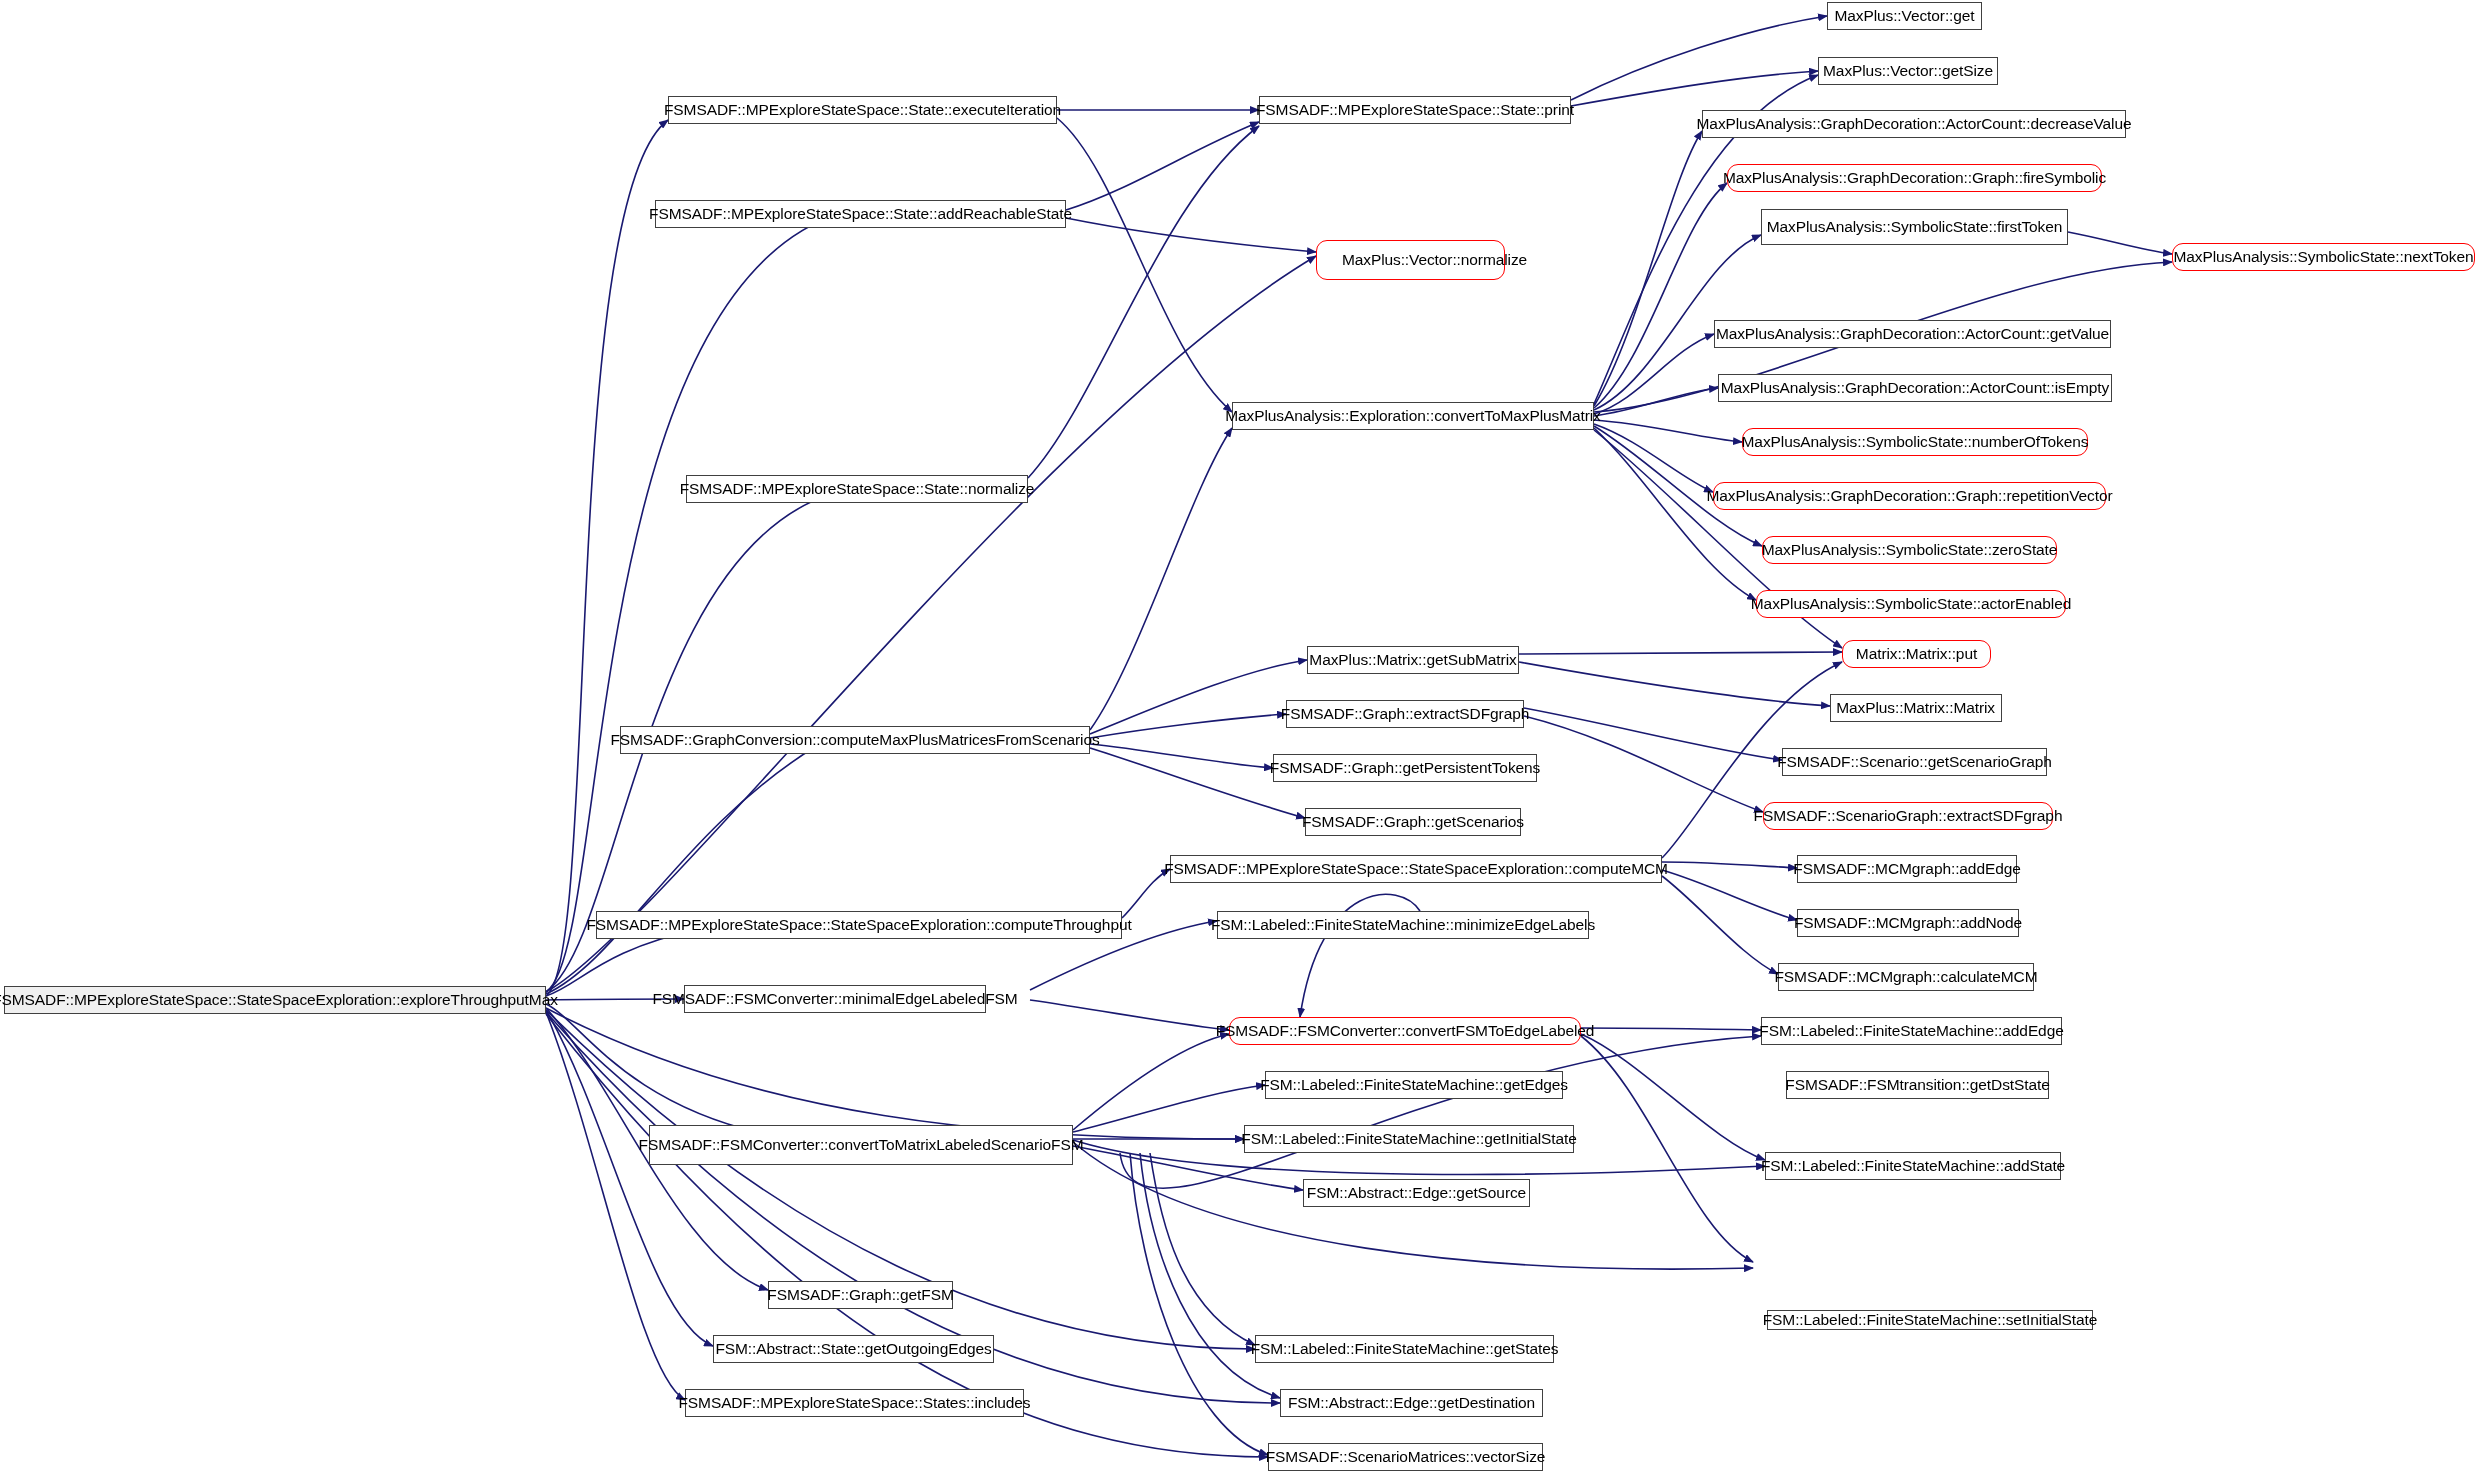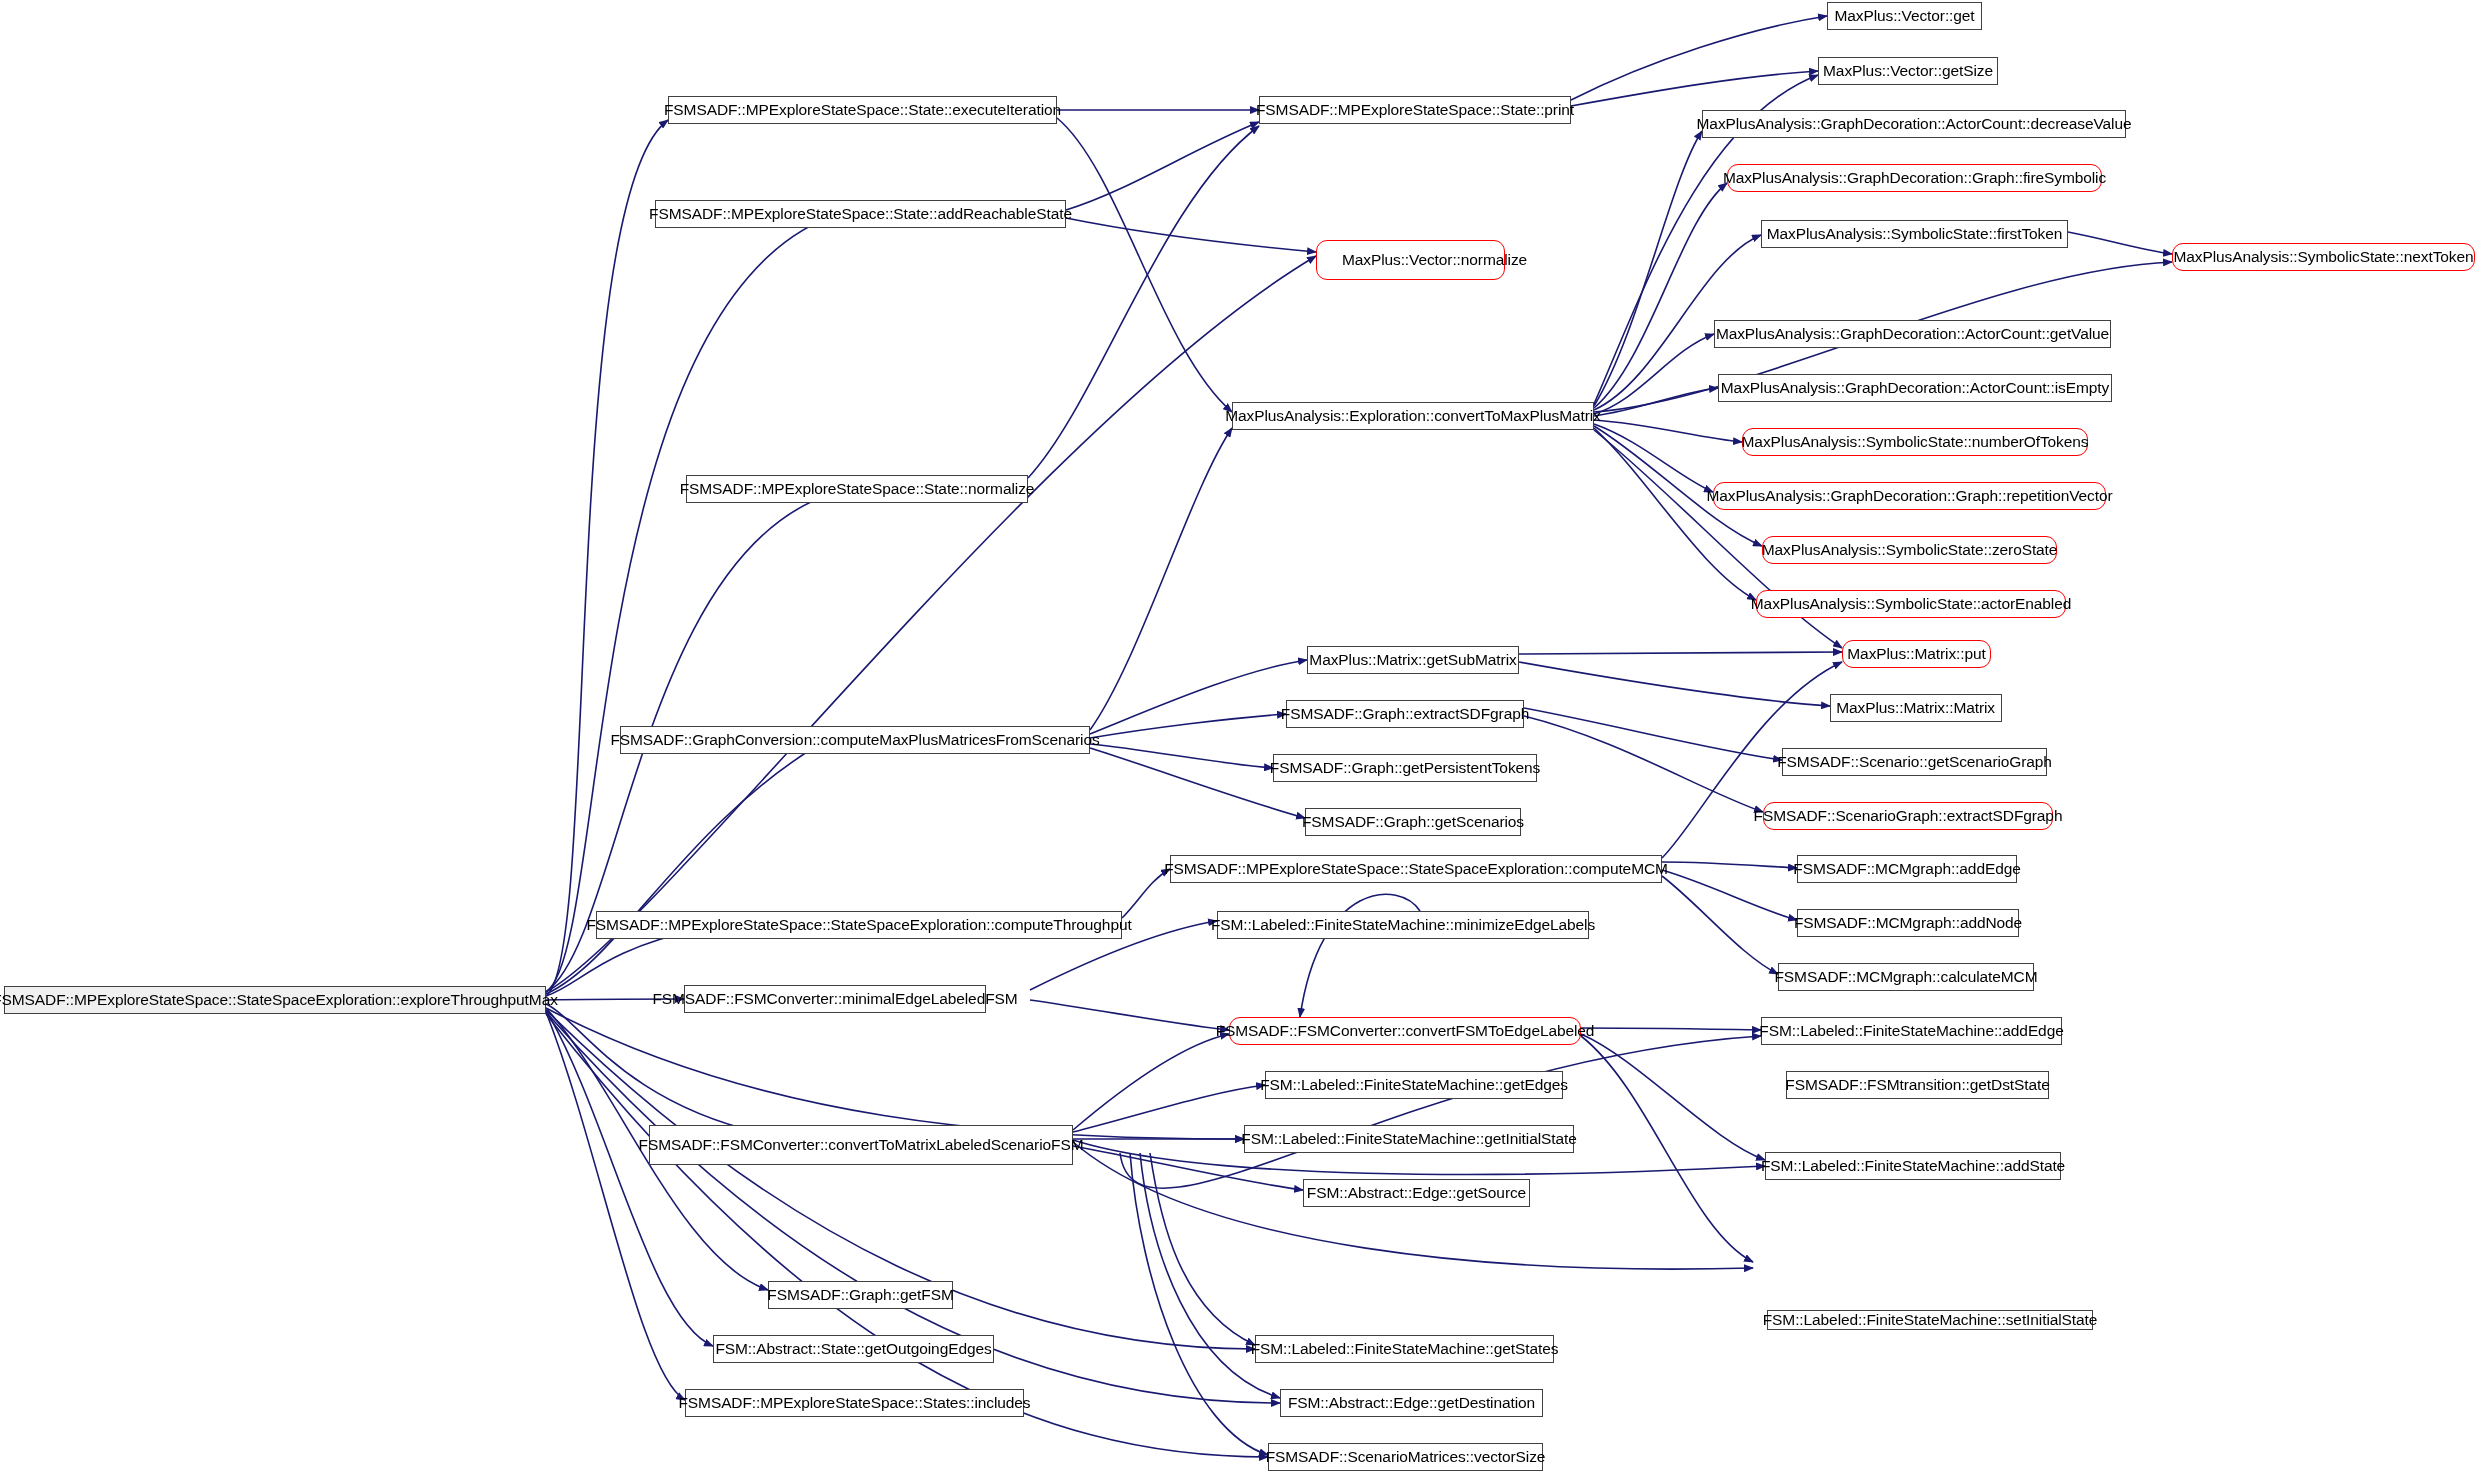--- a/index.html
+++ b/index.html
@@ -154,21 +154,21 @@
       </div>
       <div class="node" style="left: 1818px; top: 57px; width: 180px; height: 28px;">
         <span class="label">MaxPlus::Vector::getSize</span>
       </div>
       <div class="node" style="left: 1702px; top: 110px; width: 424px; height: 28px;">
         <span class="label">MaxPlusAnalysis::GraphDecoration::ActorCount::decreaseValue</span>
       </div>
       <div class="node red" style="left: 1727px; top: 164px; width: 375px; height: 28px;">
         <span class="label">MaxPlusAnalysis::GraphDecoration::Graph::fireSymbolic</span>
       </div>
-      <div class="node" style="left: 1761px; top: 220px; width: 307px; height: 28px;">
+      <div class="node" style="left: 1761px; top: 209px; width: 307px; height: 36px;">
         <span class="label">MaxPlusAnalysis::SymbolicState::firstToken</span>
       </div>
       <div class="node red" style="left: 2172px; top: 243px; width: 303px; height: 28px;">
         <span class="label">MaxPlusAnalysis::SymbolicState::nextToken</span>
       </div>
       <div class="node" style="left: 1714px; top: 320px; width: 397px; height: 28px;">
         <span class="label">MaxPlusAnalysis::GraphDecoration::ActorCount::getValue</span>
       </div>
       <div class="node" style="left: 1718px; top: 374px; width: 394px; height: 28px;">
         <span class="label">MaxPlusAnalysis::GraphDecoration::ActorCount::isEmpty</span>
@@ -185,21 +185,21 @@
       <div class="node red" style="left: 1756px; top: 590px; width: 310px; height: 28px;">
         <span class="label">MaxPlusAnalysis::SymbolicState::actorEnabled</span>
       </div>
       <div class="node" style="left: 1232px; top: 402px; width: 362px; height: 28px;">
         <span class="label">MaxPlusAnalysis::Exploration::convertToMaxPlusMatrix</span>
       </div>
       <div class="node" style="left: 1307px; top: 646px; width: 212px; height: 28px;">
         <span class="label">MaxPlus::Matrix::getSubMatrix</span>
       </div>
       <div class="node red" style="left: 1842px; top: 640px; width: 149px; height: 28px;">
-        <span class="label">MaxPlus::Matrix::put</span>
+        <span class="label">Matrix::Matrix::put</span>
       </div>
       <div class="node" style="left: 1830px; top: 694px; width: 172px; height: 28px; justify-content: flex-end;">
         <span class="label">MaxPlus::Matrix::Matrix</span>
       </div>
       <div class="node" style="left: 1286px; top: 700px; width: 238px; height: 28px;">
         <span class="label">FSMSADF::Graph::extractSDFgraph</span>
       </div>
       <div class="node" style="left: 1782px; top: 748px; width: 265px; height: 28px;">
         <span class="label">FSMSADF::Scenario::getScenarioGraph</span>
       </div>

